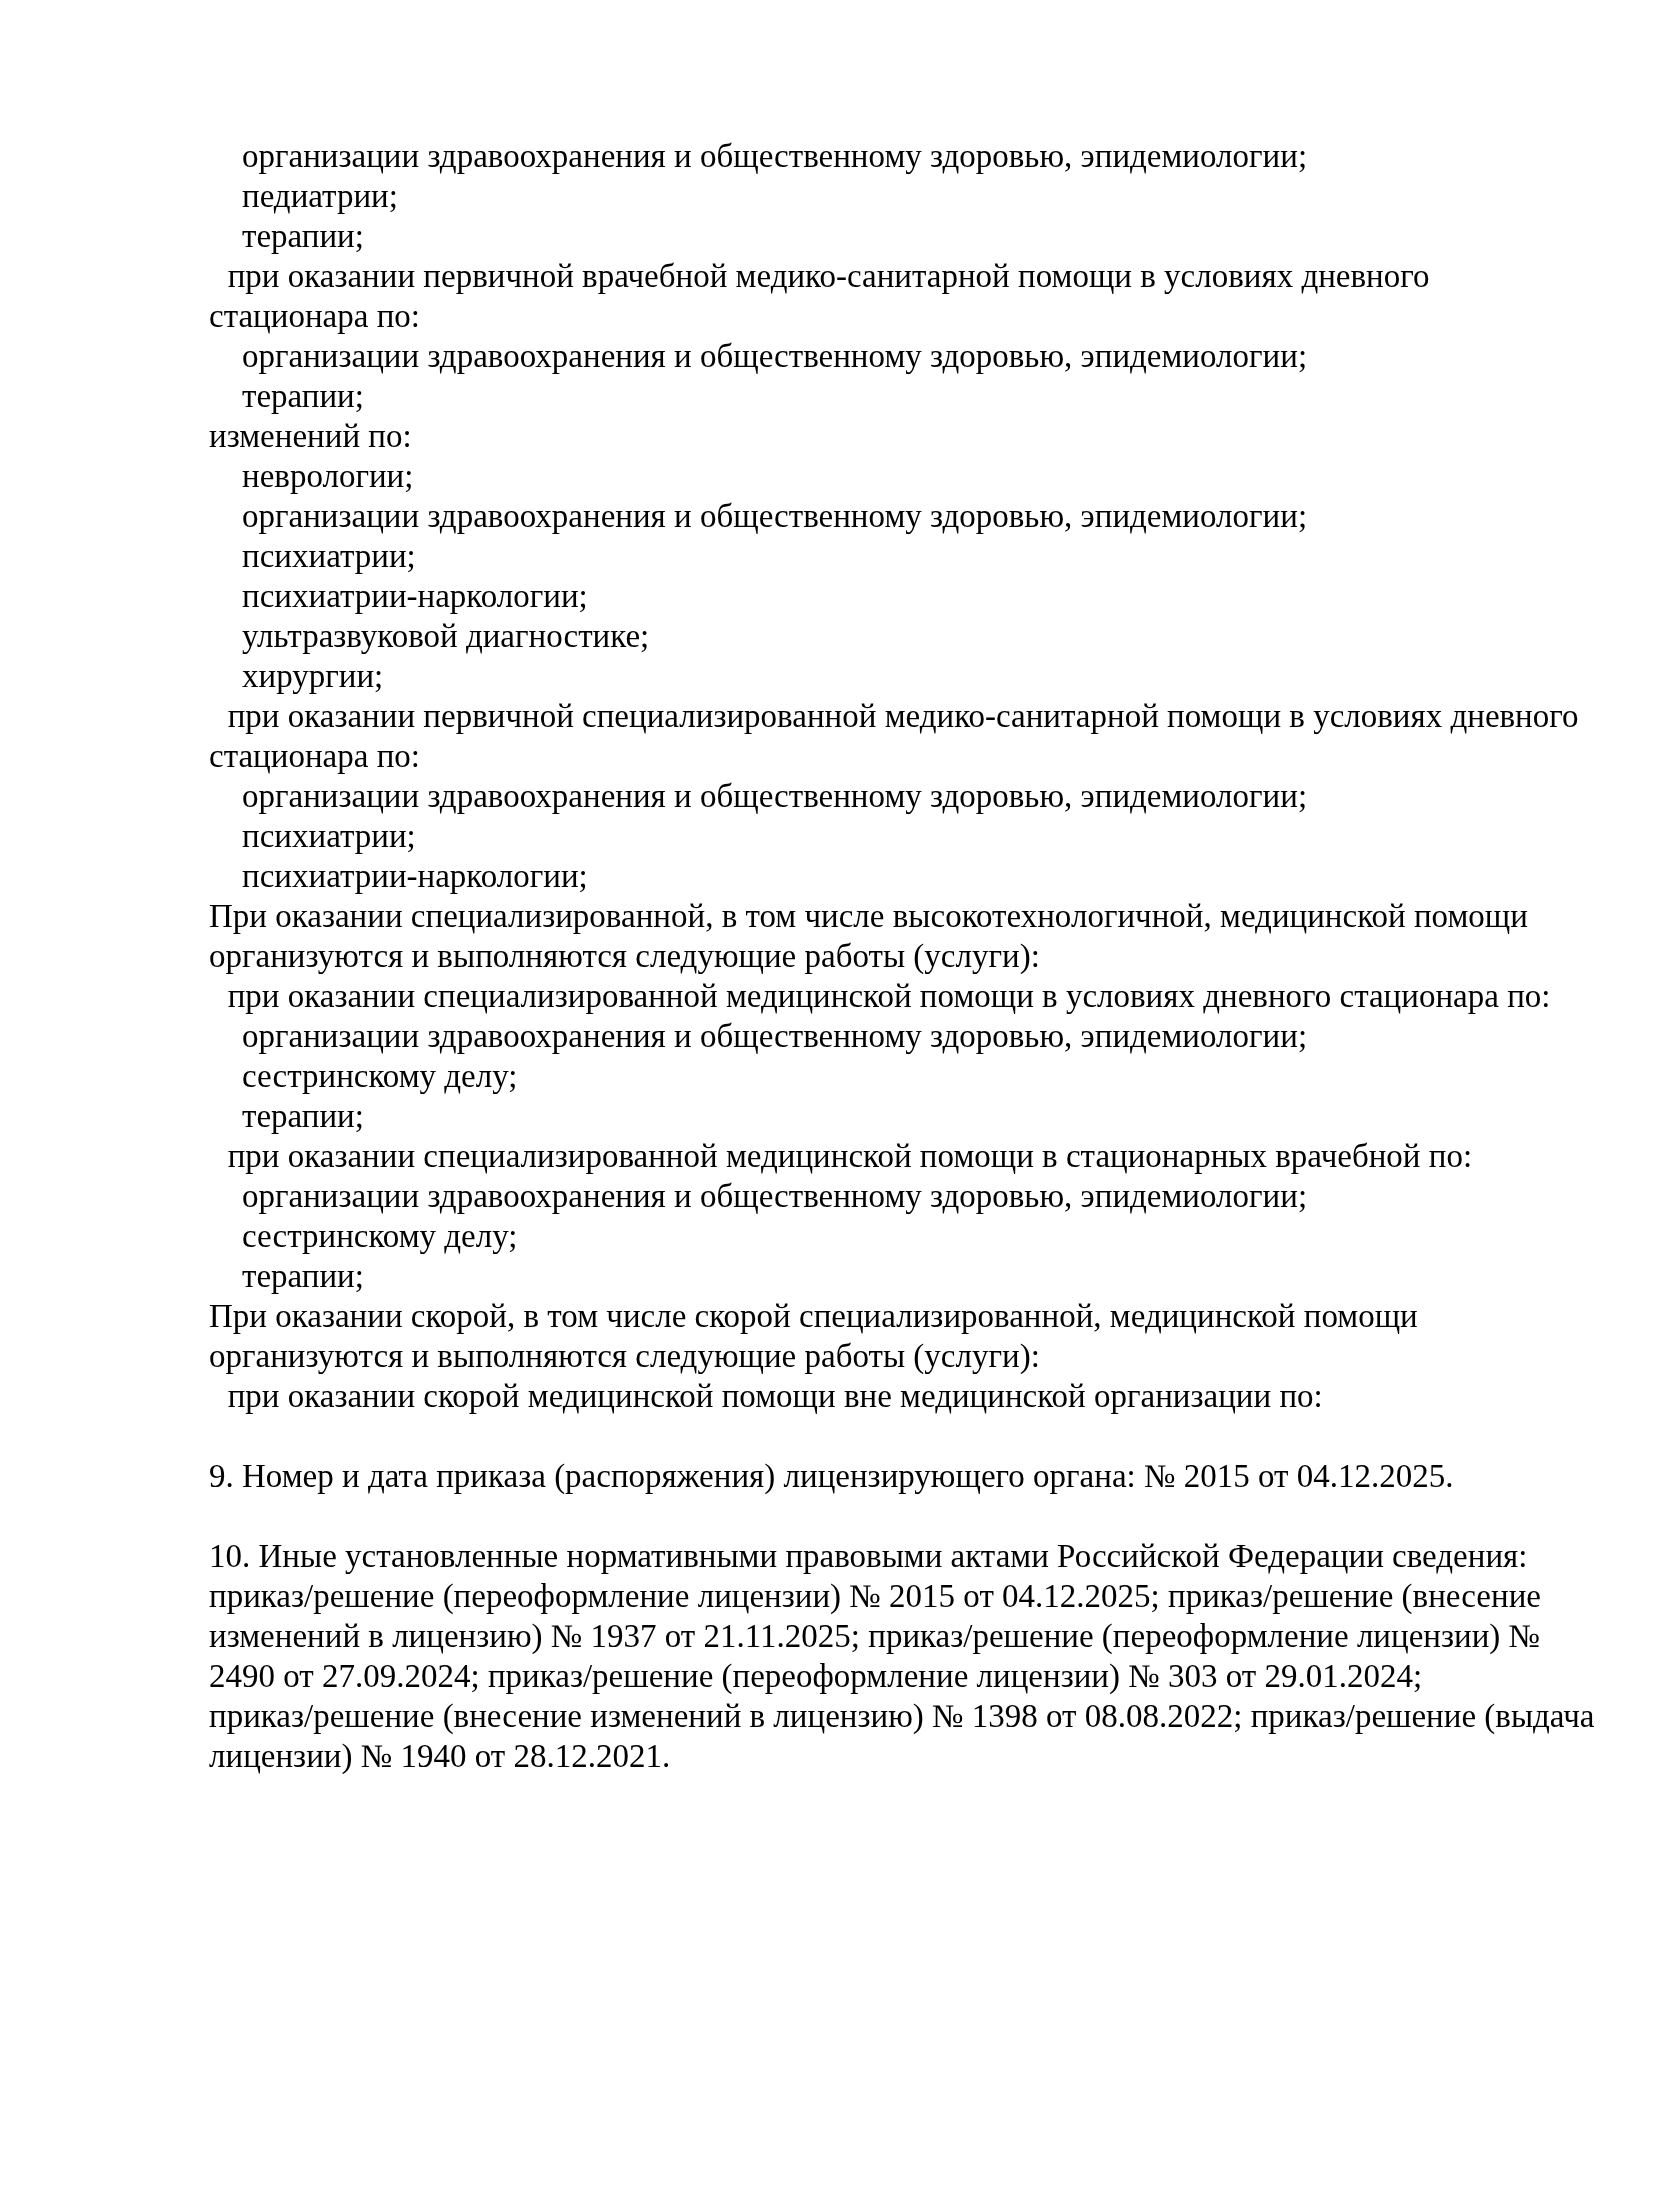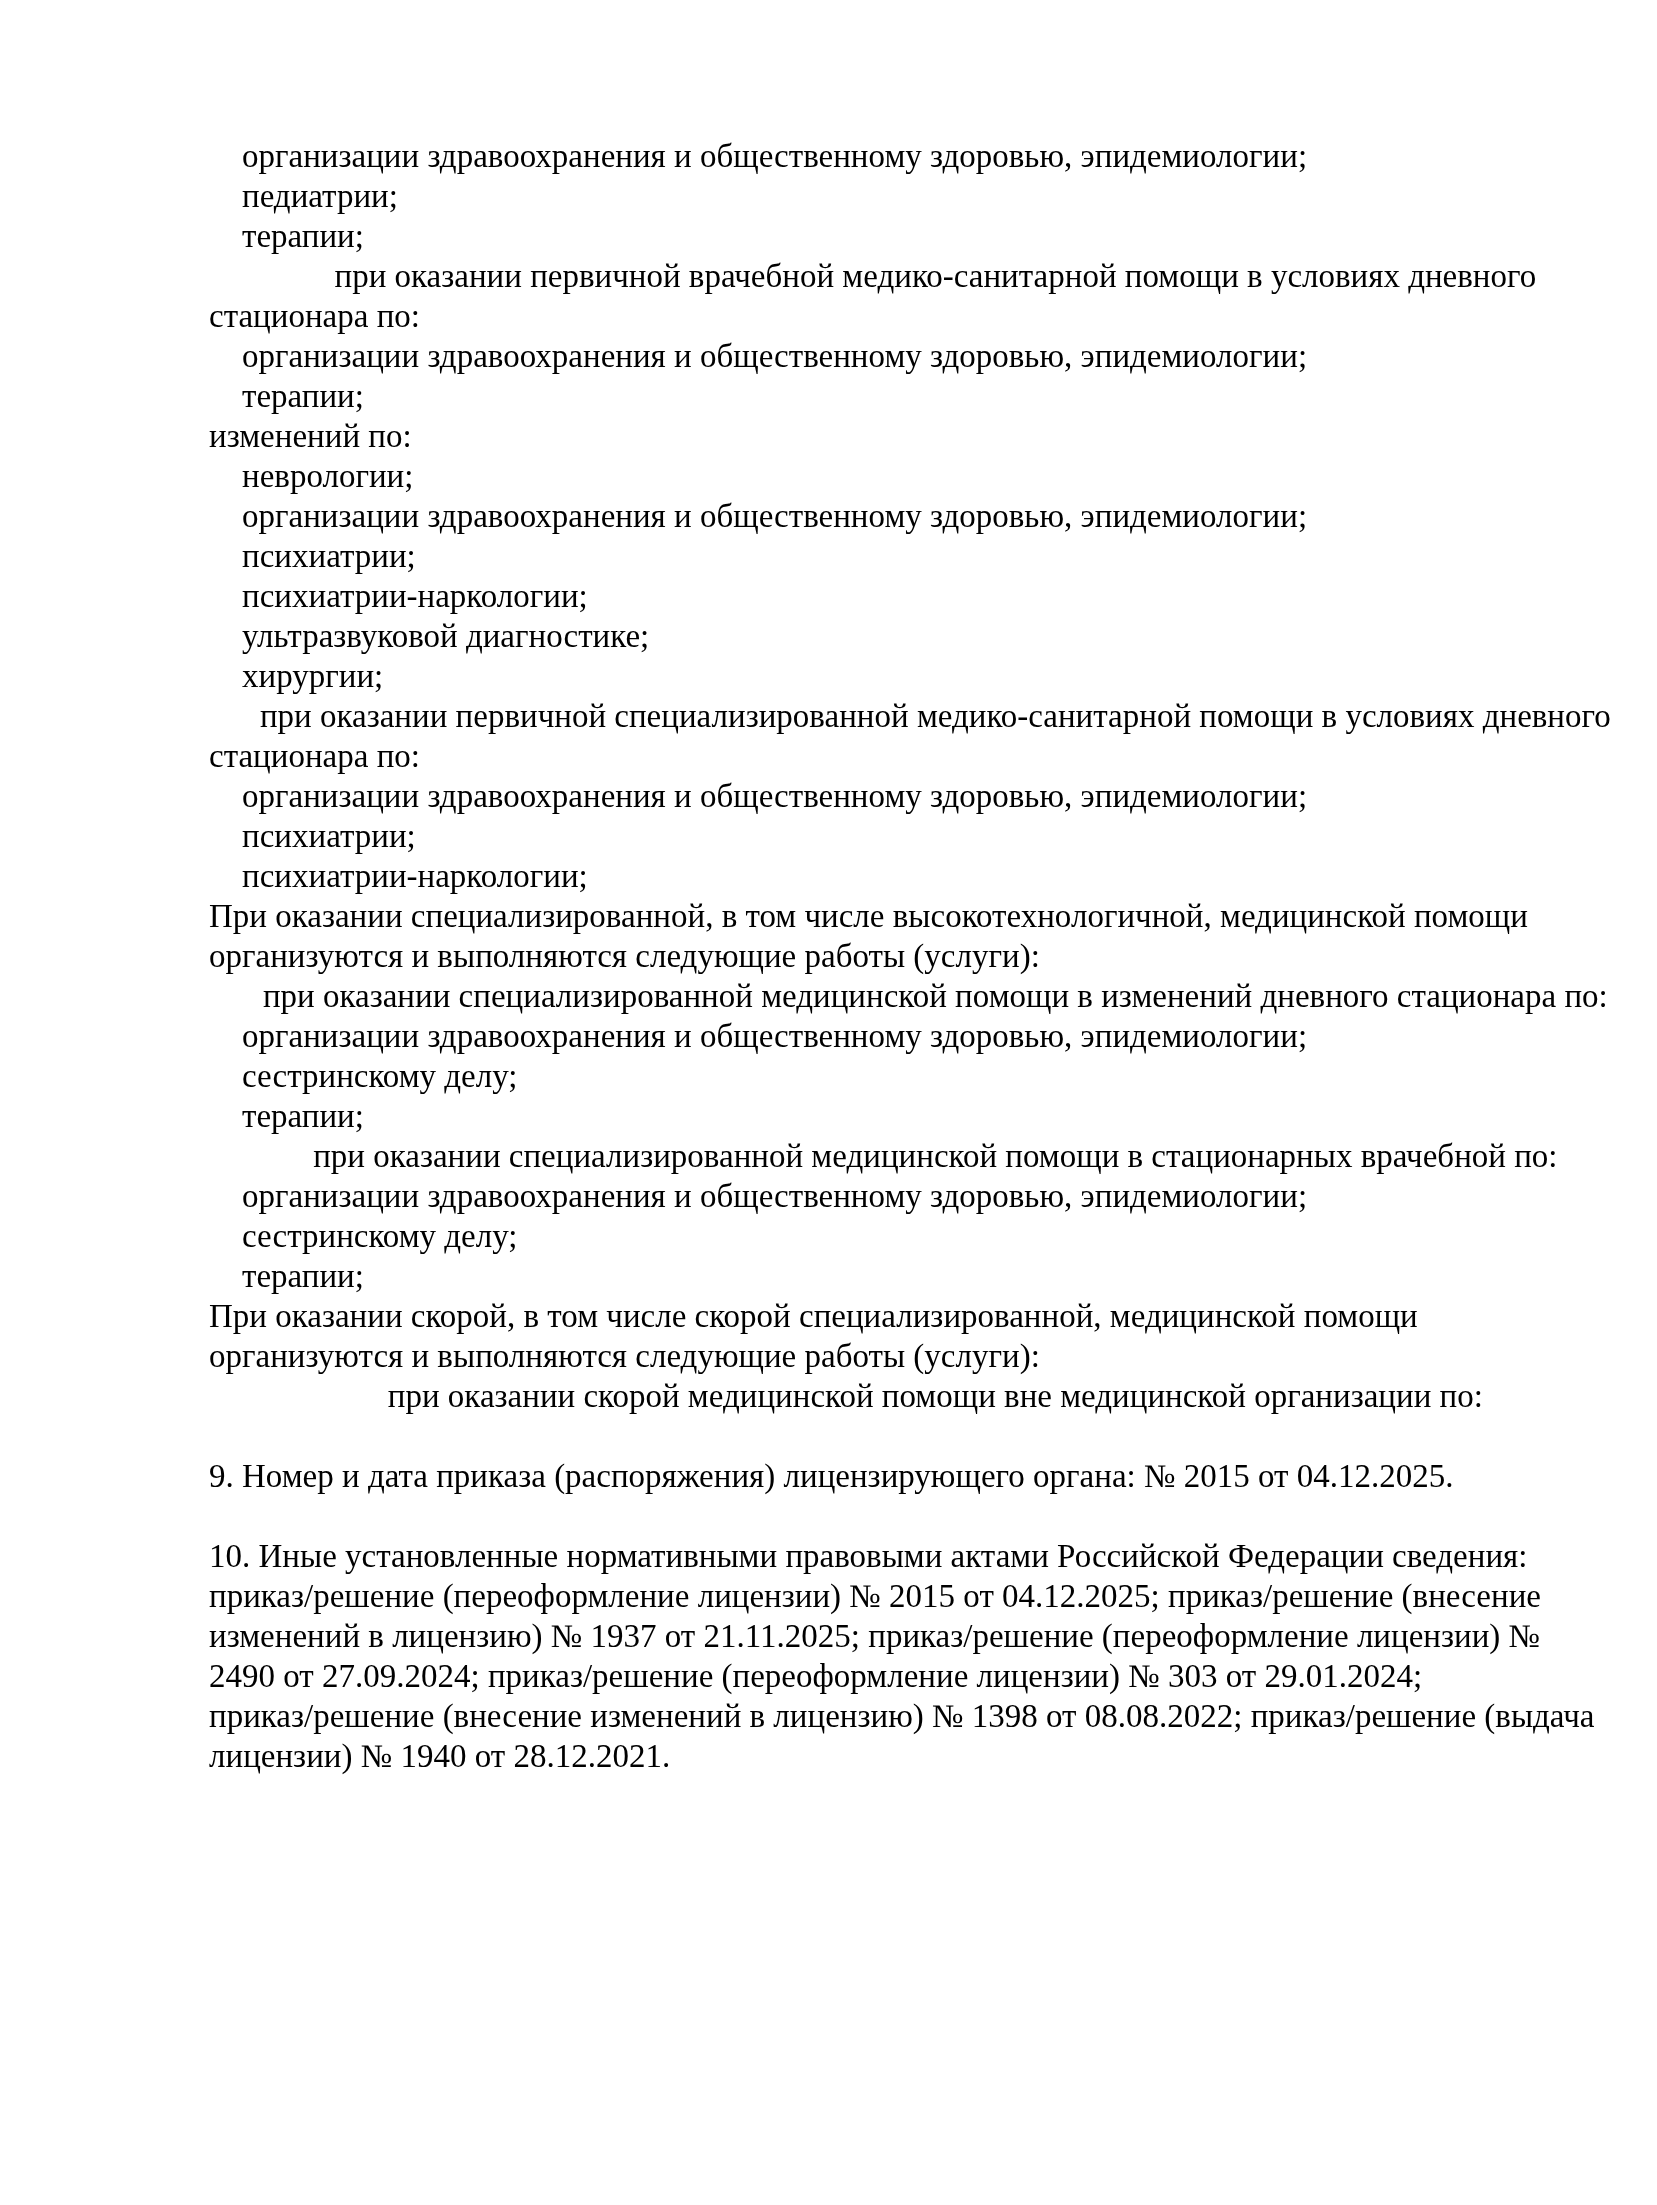--- a/index.html
+++ b/index.html
@@ -23,21 +23,21 @@
     position: absolute;
     top: 136px;
     left: 196px;
     right: 27px;
   }
   .line {
     white-space: pre;
     min-height: 40px;
   }
   .indent-0 { padding-left: 0; }
-  .indent-1 { padding-left: 18.7px; text-align: center; }
+  .indent-1 { padding-left: 18.7px; }
   .indent-2 { padding-left: 33px; }
 </style>
 </head>
 <body>
 
 <div class="page">
   <div class="doc-body">
       <div class="line indent-2">организации здравоохранения и общественному здоровью, эпидемиологии;</div>
       <div class="line indent-2">педиатрии;</div>
       <div class="line indent-2">терапии;</div>
@@ -52,21 +52,21 @@
       <div class="line indent-2">психиатрии-наркологии;</div>
       <div class="line indent-2">ультразвуковой диагностике;</div>
       <div class="line indent-2">хирургии;</div>
       <div class="line indent-1">при оказании первичной специализированной медико-санитарной помощи в условиях дневного</div>
       <div class="line indent-0">стационара по:</div>
       <div class="line indent-2">организации здравоохранения и общественному здоровью, эпидемиологии;</div>
       <div class="line indent-2">психиатрии;</div>
       <div class="line indent-2">психиатрии-наркологии;</div>
       <div class="line indent-0">При оказании специализированной, в том числе высокотехнологичной, медицинской помощи</div>
       <div class="line indent-0">организуются и выполняются следующие работы (услуги):</div>
-      <div class="line indent-1">при оказании специализированной медицинской помощи в изменений дневного стационара по:</div>
+      <div class="line indent-1">при оказании специализированной медицинской помощи в условиях дневного стационара по:</div>
       <div class="line indent-2">организации здравоохранения и общественному здоровью, эпидемиологии;</div>
       <div class="line indent-2">сестринскому делу;</div>
       <div class="line indent-2">терапии;</div>
       <div class="line indent-1">при оказании специализированной медицинской помощи в стационарных врачебной по:</div>
       <div class="line indent-2">организации здравоохранения и общественному здоровью, эпидемиологии;</div>
       <div class="line indent-2">сестринскому делу;</div>
       <div class="line indent-2">терапии;</div>
       <div class="line indent-0">При оказании скорой, в том числе скорой специализированной, медицинской помощи</div>
       <div class="line indent-0">организуются и выполняются следующие работы (услуги):</div>
       <div class="line indent-1">при оказании скорой медицинской помощи вне медицинской организации по:</div>

